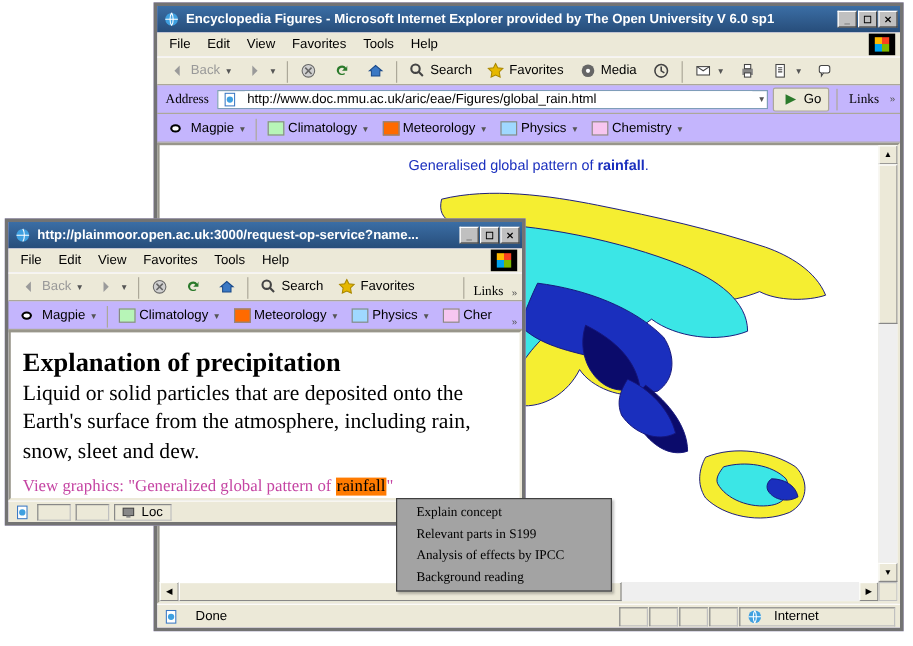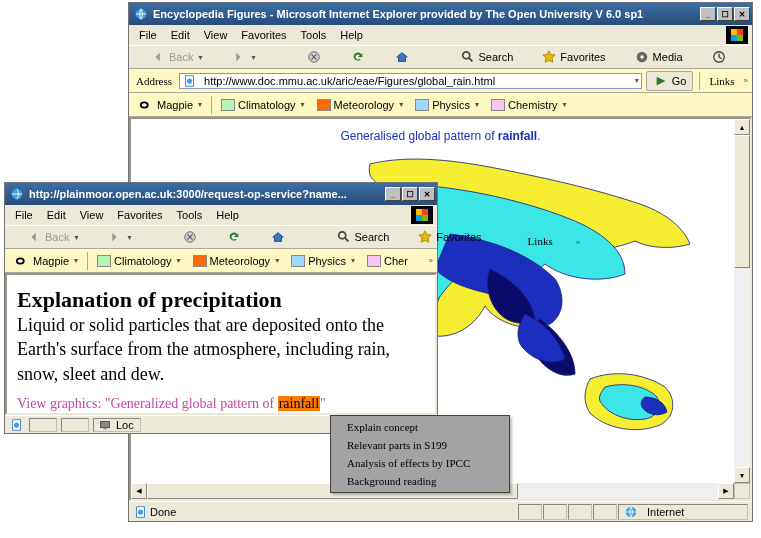--- a/index.html
+++ b/index.html
@@ -1,52 +1,52 @@
 <!DOCTYPE html>
 <html><head>
 <meta charset="utf-8">
 <style>
   * { box-sizing: border-box; }
   body { margin:0; font-family: Tahoma, Geneva, sans-serif; font-size:11px; color:#000; background:#fff; width:761px; height:538px; overflow:hidden; position:relative; }
-  .window { position:absolute; border:1px solid #737373; background:#fef9c3; }
+  .window { position:absolute; border:3px solid #737373; background:#c4b5fd; }
   .titlebar { height:22px; display:flex; align-items:center; background:linear-gradient(to bottom,#3b6ea5,#274d7a); color:#fff; font-weight:bold; font-size:11px; padding:0 2px; }
   .title-icon { width:16px; height:16px; margin:0 4px 0 2px; display:flex; align-items:center; justify-content:center; }
   .title-icon svg { width:14px; height:14px; }
   .title-text { flex:1; white-space:nowrap; overflow:hidden; text-overflow:ellipsis; }
   .title-btns { display:flex; gap:1px; }
   .tbtn { width:16px; height:14px; background:#c0c0c0; border:1px solid #fff; border-right-color:#404040; border-bottom-color:#404040; display:flex; align-items:center; justify-content:center; font-family:Marlett,Arial; font-size:8px; cursor:pointer; color:#000;}
   .menu-bar { height:20px; display:flex; align-items:center; gap:2px; padding:0 4px; background:#ece9d8; }
   .menu-item { padding:2px 6px; border-radius:2px; cursor:default; }
   .menu-logo { margin-left:auto; width:22px; height:18px; background:#000; display:flex; align-items:center; justify-content:center; }
   .menu-logo span { width:12px; height:12px; background:conic-gradient(#fa4020 0 90deg,#7fba00 0 180deg,#00a4ef 0 270deg,#ffb900 0); }
-  .toolbar { height:24px; display:flex; align-items:flex-end; gap:18px; padding:1px 16px; border-top:1px solid #fff; border-bottom:1px solid #aca899; background:#ece9d8; }
+  .toolbar { height:24px; display:flex; align-items:flex-end; gap:2px; padding:1px 4px; border-top:1px solid #fff; border-bottom:1px solid #aca899; background:#ece9d8; }
   .tbtn2, .dropbtn { height:20px; display:flex; align-items:center; gap:3px; padding:0 4px; border:1px solid transparent; border-radius:2px; cursor:pointer; }
   .tbtn2.disabled { color:#999; cursor:default; }
   .vsep { width:1px; height:18px; background:#aca899; margin:0 2px; }
   .sm-icon { width:16px; height:16px; display:flex; align-items:center; justify-content:center; }
   .sm-icon svg { width:14px; height:14px; }
   .addr-row { height:24px; display:flex; align-items:center; gap:4px; padding:1px 4px; border-bottom:1px solid #aca899; }
   .addr-input { flex:1; height:16px; display:flex; align-items:center; background:#fff; border:1px solid #7f9db9; padding:0 2px; gap:4px;}
   .addr-input input { flex:1; border:none; outline:none; font-family:inherit; font-size:11px; }
   .go-btn { height:20px; padding:0 6px; display:flex; align-items:center; gap:3px; border:1px solid #aca899; border-radius:2px; cursor:pointer; background:#ece9d8;}
-  .magpie-bar { height:24px; display:flex; align-items:center; gap:2px; padding:1px 4px; border-bottom:1px solid #aca899; }
+  .magpie-bar { height:24px; display:flex; align-items:flex-end; gap:2px; padding:1px 4px; border-bottom:1px solid #aca899; }
   .clr-sw { width:14px; height:12px; border:1px solid #888; display:inline-block; }
   .content { position:relative; background:#fff; border:2px inset #ece9d8; overflow:hidden; }
   .big-content { height:384px; }
   .chev { margin-left:2px; font-size:8px; color:#555; }
   .hdr-text { width:100%; text-align:center; font-family:Verdana,Arial; font-size:12px; color:#1a2fbe; padding:10px 0 6px; }
   .hdr-text b { font-weight:bold; }
   .map-wrap { position:absolute; right:20px; top:30px; width:540px; height:320px; }
   .sb-v { position:absolute; right:0; top:0; bottom:16px; width:16px; background:#ece9d8; display:flex; flex-direction:column; }
   .sb-h { position:absolute; left:0; right:16px; bottom:0; height:16px; background:#ece9d8; display:flex; }
   .sb-btn { width:16px; height:16px; background:#ece9d8; border:1px solid #fff; border-right-color:#888; border-bottom-color:#888; display:flex; align-items:center; justify-content:center; font-size:7px;}
   .sb-track { flex:1; background:#efefef; }
   .sb-thumb { background:#ece9d8; border:1px solid #fff; border-right-color:#888; border-bottom-color:#888; }
   .status { height:20px; display:flex; align-items:center; gap:4px; padding:0 4px; border-top:1px solid #fff; background:#ece9d8; }
-  .status-sec { display:flex; align-items:center; gap:1px; }
+  .status-sec { display:flex; align-items:center; gap:12px; }
   .status-panels { display:flex; gap:1px; margin-left:auto; }
   .spanel { height:16px; border:1px solid #c0c0c0; border-top-color:#888; border-left-color:#888; background:#ece9d8; }
   .sm-content { height:142px; font-family:"Times New Roman",serif; position:relative; padding:8px 10px; }
   .expl-h1 { font-size:22px; font-weight:bold; margin:4px 0 0; }
   .expl-p { font-size:18px; margin:0 0 10px; line-height:1.35;}
   .expl-link { color:#c545a3; font-size:14px; }
   .hl { background:#ff7b00; color:#000; padding:0 1px; }
   .links-lbl { padding:0 3px; font-family:Tahoma; }
   .sm-status { height:18px; display:flex; align-items:center; padding:0 4px; border-top:1px solid #fff; background:#ece9d8; gap:4px;}
   .sm-status .sp { width:28px; height:14px; border:1px solid #c0c0c0; border-top-color:#888; border-left-color:#888;}

